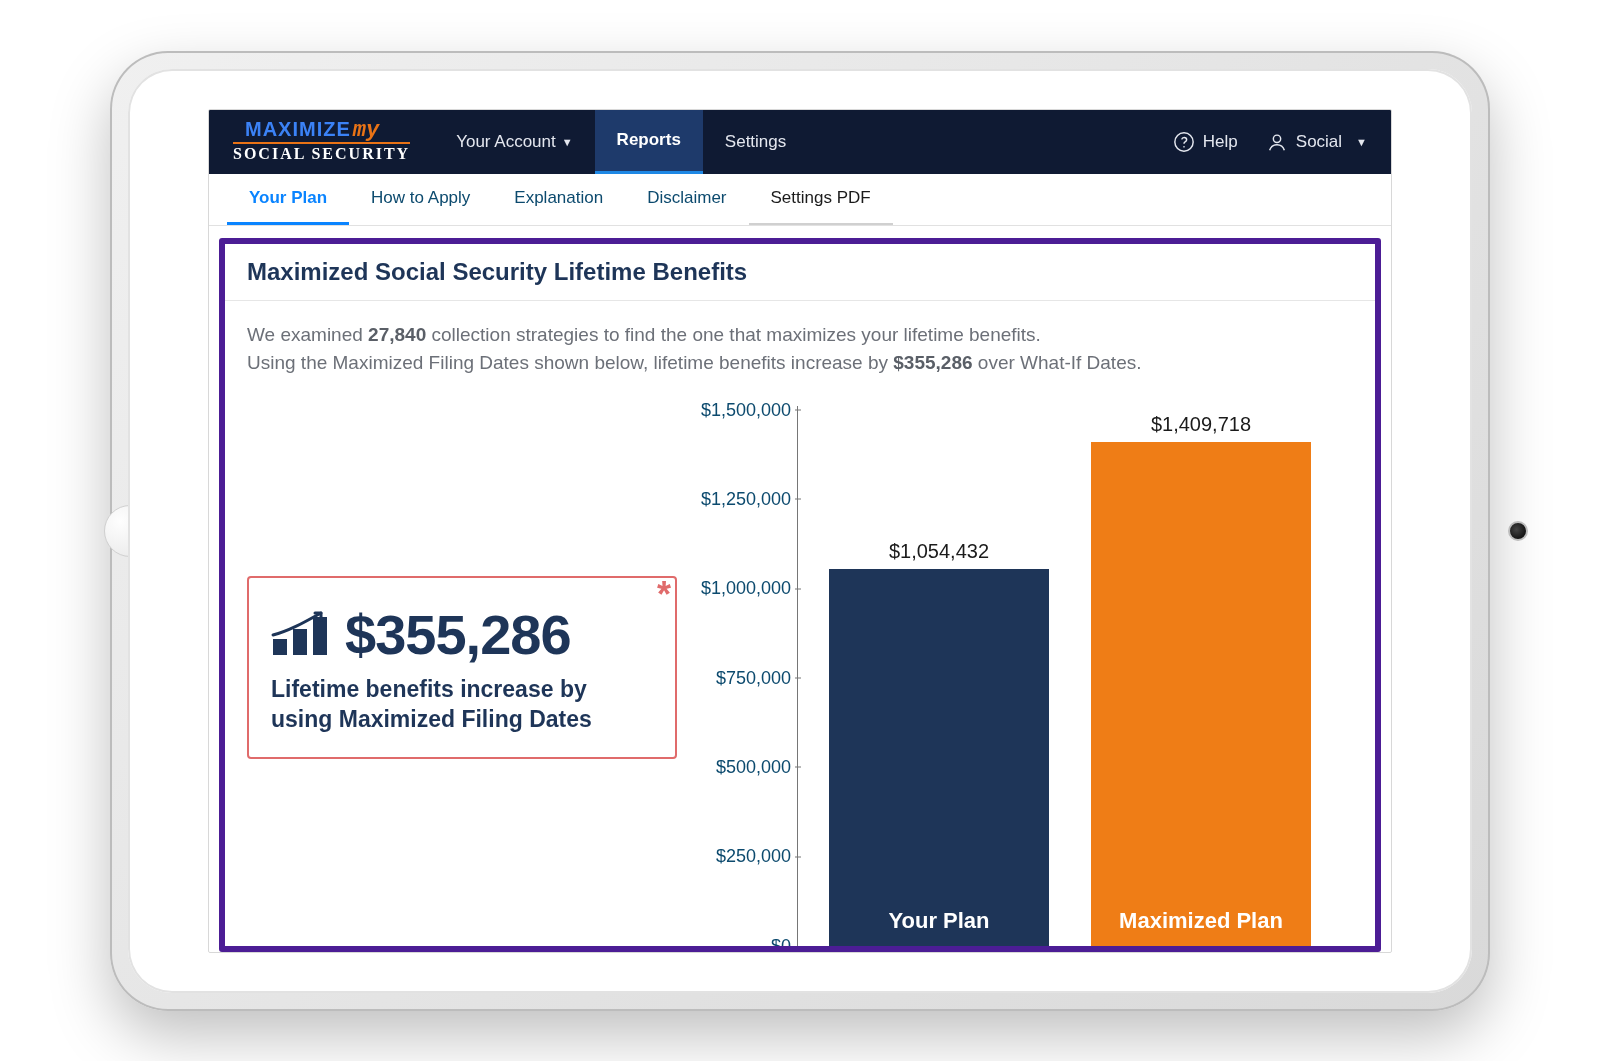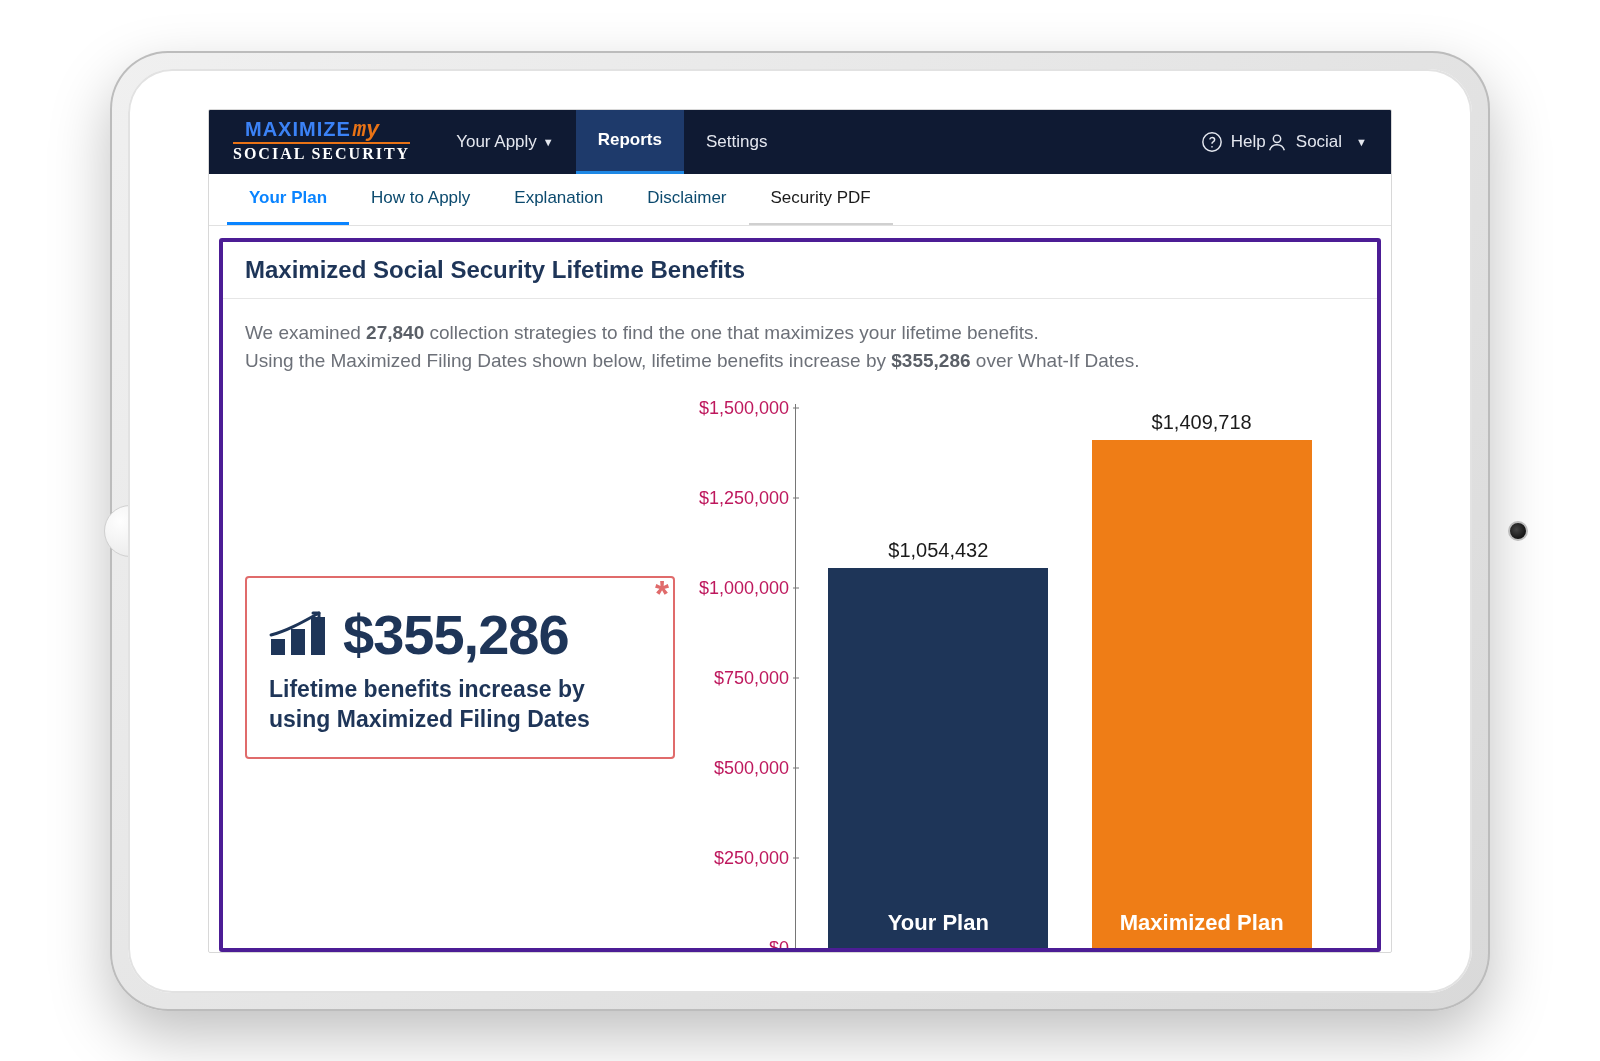--- a/index.html
+++ b/index.html
@@ -116,21 +116,21 @@
   }
   .nav-item.active {
     background: #1e3a6b;
     border-bottom: 3px solid #1e88e5;
     font-weight: 600;
     color: #ffffff;
   }
   .nav-item .caret, .acct .caret { margin-left:6px; font-size:11px; }
 
   .nav-spacer { flex: 1; }
-  .nav-right { display:flex; align-items:center; padding-right:24px; }
+  .nav-right { display:flex; align-items:center; padding-right:24px; gap:28px; }
   .nav-right .help, .nav-right .acct {
     display:flex; align-items:center; gap:8px;
     font-size:17px; color:#e4e7ef; cursor:pointer;
   }
   .ico {
     display:inline-flex; align-items:center; justify-content:center;
     width:22px; height:22px;
   }
   .ico svg { width:22px; height:22px; }
 
@@ -157,21 +157,21 @@
   }
   .subtab.download { color:#1b1b1b; border-bottom: 2px solid #d0d0d0; }
 
   
   .panel-wrap {
     padding: 12px 10px 0 10px;
     flex: 1;
     overflow: hidden;
   }
   .panel {
-    border: 4px solid #4c1d95;
+    border: 6px solid #4c1d95;
     border-radius: 3px;
     height: 100%;
     display:flex; flex-direction:column;
   }
   .panel-header {
     padding: 14px 22px;
     border-bottom: 1px solid #e6e6e6;
   }
   .panel-title {
     font-size: 24px;
@@ -258,21 +258,21 @@
     position:absolute;
     left:0; bottom:0; top:-4px;
     width:1px; background:#767676;
   }
   .tick {
     position:absolute;
     left:-118px;
     width: 112px;
     text-align:right;
     font-size: 18px;
-    color:#be185d;
+    color:#0c4a6e;
     transform: translateY(50%);
   }
   .tick::after {
     content:"";
     position:absolute;
     right:-10px; top:50%;
     width:6px; height:1px;
     background:#767676;
   }
   .bars {
@@ -324,21 +324,21 @@
 
       <div class="topnav">
         <div class="logo">
           <div class="logo-line1">
             <span class="mx">MAXIMIZE</span><span class="my">my</span>
           </div>
           <div class="logo-line2">SOCIAL SECURITY</div>
         </div>
         <div class="nav-items">
           <div class="nav-item">
-            <span>Your Apply</span>
+            <span>Your Account</span>
             <span class="caret">▼</span>
           </div>
           <div class="nav-item active">
             <span>Reports</span>
           </div>
           <div class="nav-item">
             <span>Settings</span>
           </div>
         </div>
         <div class="nav-spacer"></div>
@@ -373,21 +373,21 @@
         <div class="subtab">
             <span>How to Apply</span>
           </div>
         <div class="subtab">
             <span>Explanation</span>
           </div>
         <div class="subtab">
             <span>Disclaimer</span>
           </div>
         <div class="subtab download">
-            <span>Security PDF</span>
+            <span>Settings PDF</span>
           </div>
       </div>
 
       <div class="panel-wrap">
         <div class="panel">
           <div class="panel-header">
             <div class="panel-title">Maximized Social Security Lifetime Benefits</div>
           </div>
           <div class="panel-body">
             <div class="intro">

